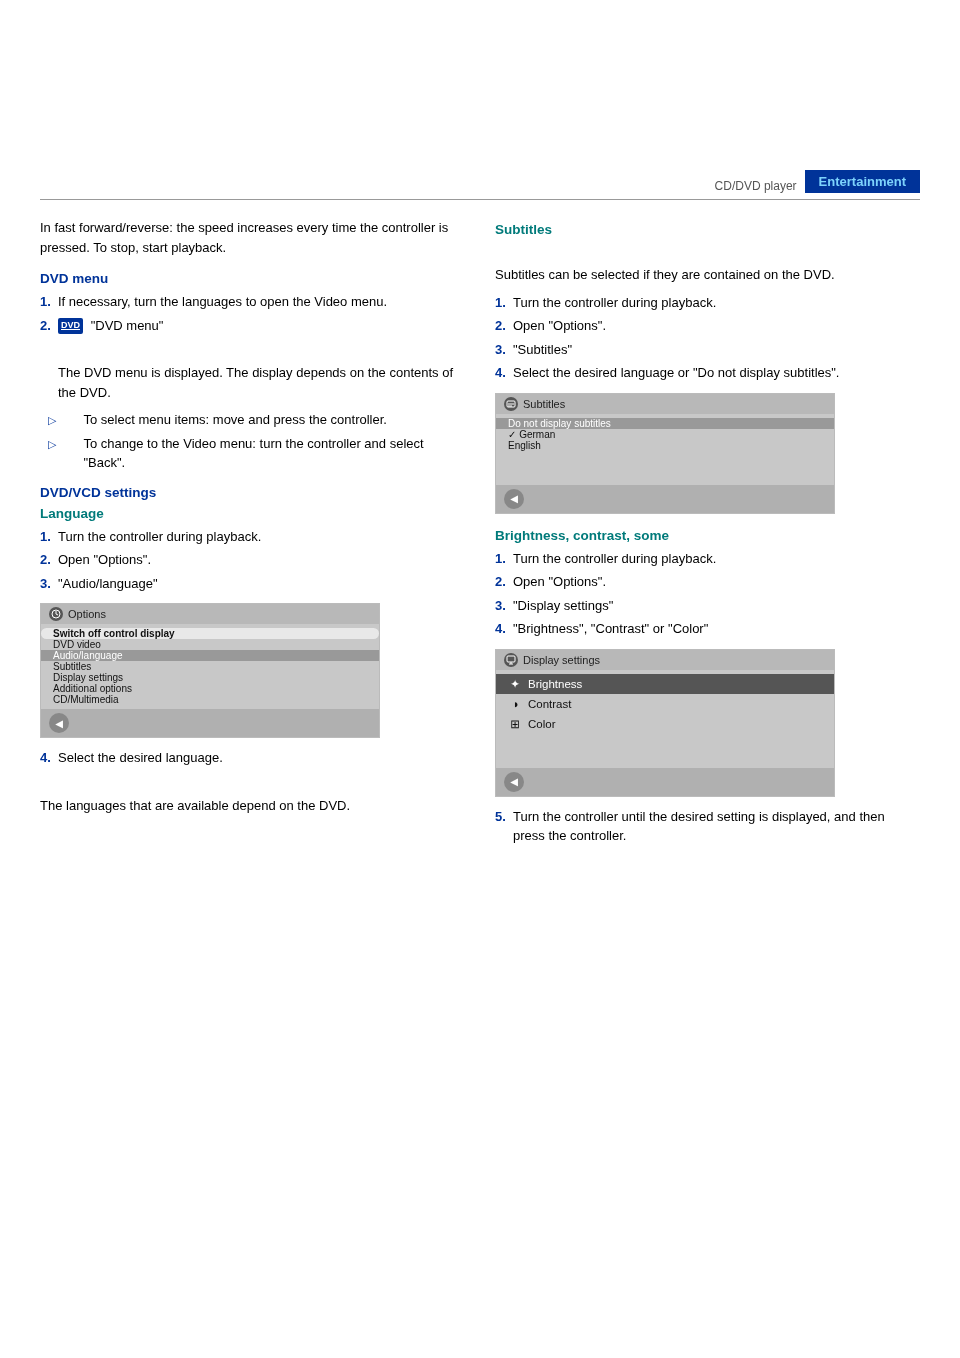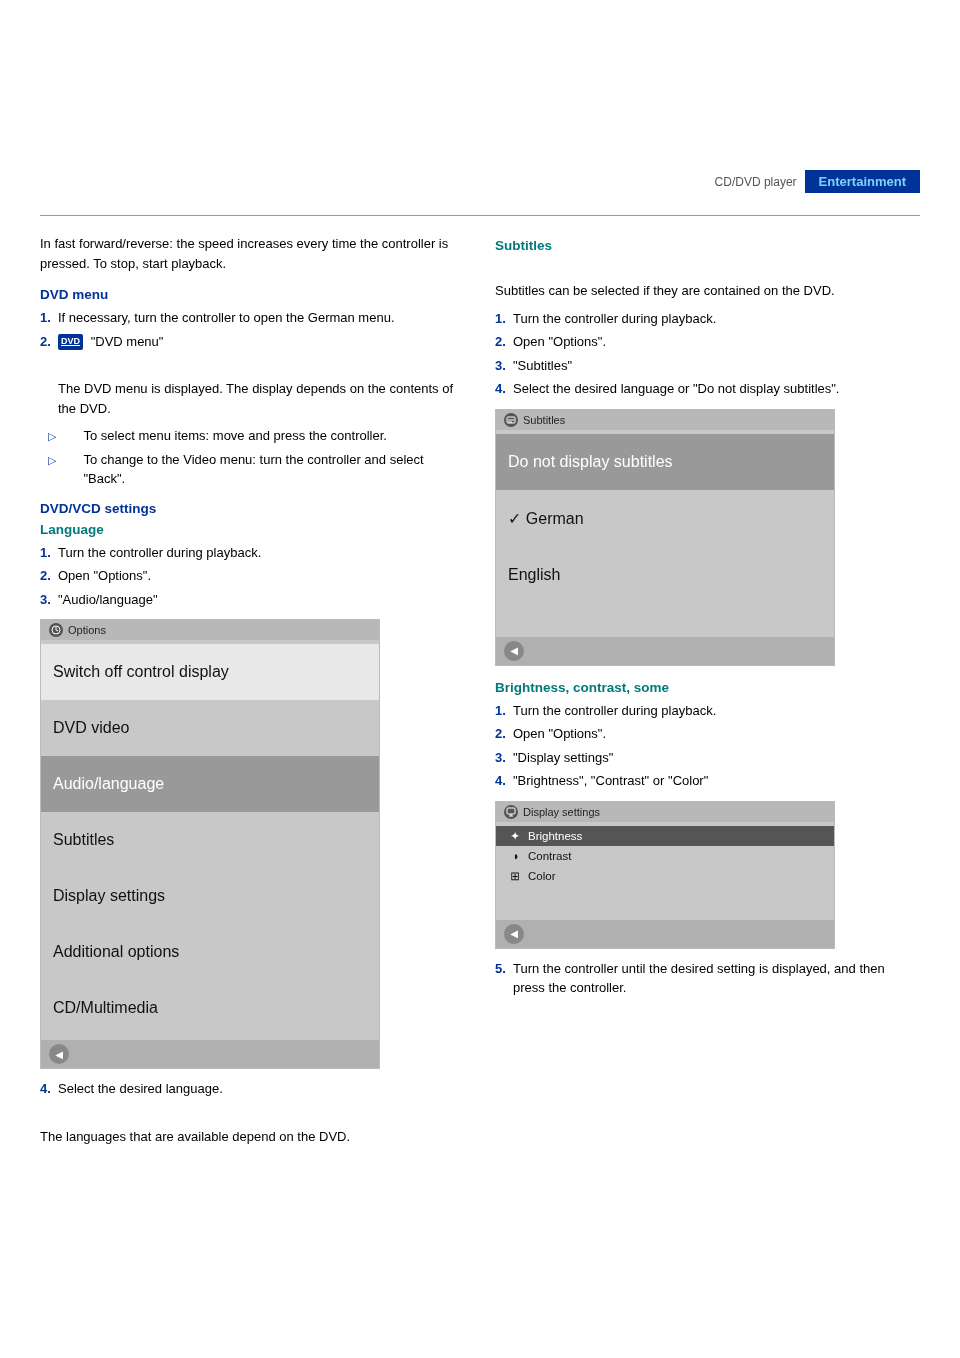--- a/index.html
+++ b/index.html
@@ -17,24 +17,24 @@
       width: 960px;
       min-height: 1358px;
       padding: 0;
       position: relative;
     }
 
     
     .header-bar {
       display: flex;
       justify-content: flex-end;
-      align-items: center;
+      align-items: flex-end;
       padding: 0 40px;
       margin-top: 170px;
-      margin-bottom: 22px;
+      margin-bottom: 6px;
     }
     .header-divider {
       height: 1px;
       background: #999;
       margin: 0 40px;
     }
     .header-label {
       font-size: 12px;
       color: #555;
       margin-right: 8px;
@@ -183,28 +183,29 @@
       width: 10px;
       height: 10px;
     }
 
     .screenshot-body {
       background: #c8c8c8;
       padding: 4px 0;
     }
 
     .menu-item {
-      padding: 19px 12px;
-      font-size: 16px;
+      padding: 0 12px;
+      font-size: 10px;
       color: #111;
       cursor: default;
     }
     .menu-item.highlighted {
       background: #e8e8e8;
-      font-weight: normal;
+      font-weight: bold;
+      border-radius: 7px;
     }
     .menu-item.selected-item {
       background: #999;
       color: #fff;
     }
     .menu-item.checked::before {
       content: '✓ ';
       color: #111;
     }
 
@@ -270,21 +271,21 @@
 
     <div class="left-col">
 
       <p class="intro-text">In fast forward/reverse: the speed increases every time the controller is pressed. To stop, start playback.</p>
 
       <div class="section-heading">DVD menu</div>
 
       <ul class="num-list">
         <li>
           <span class="num">1.</span>
-          <span class="text">If necessary, turn the controller to open the German menu.</span>
+          <span class="text">If necessary, turn the languages to open the Video menu.</span>
         </li>
         <li>
           <span class="num">2.</span>
           <span class="text">
             <span class="dvd-icon">DVD</span>
             "DVD menu"
           </span>
         </li>
       </ul>
       <p class="para" style="padding-left:18px;">The DVD menu is displayed. The display depends on the contents of the DVD.</p>

